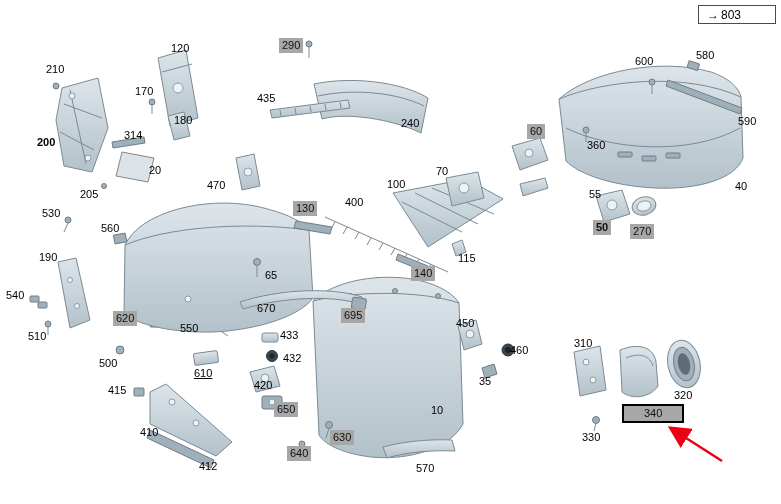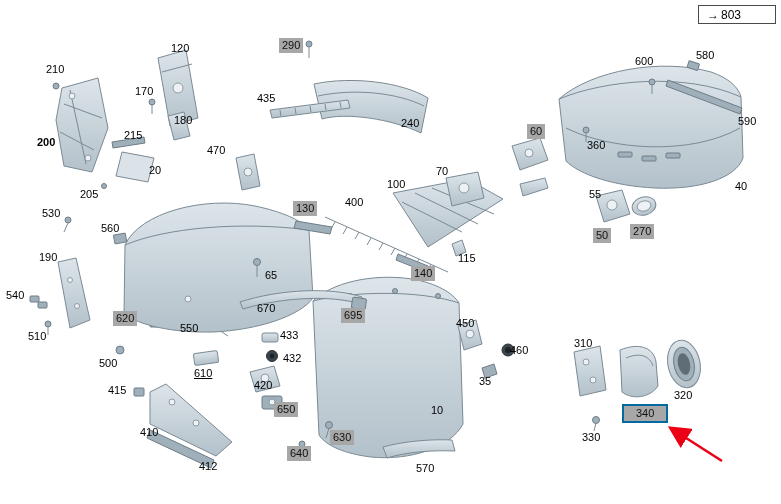--- a/index.html
+++ b/index.html
@@ -22,22 +22,22 @@
     position:absolute;
     font-size:11px;line-height:1;color:#000;
     white-space:nowrap;cursor:pointer;
   }
   .part-label.badge{
     background:#a7a7a7;color:#111;
     padding:2px 3px;
   }
   .part-label.highlight{
     background:#a7a7a7;color:#111;
-    padding:2px 12px;
-    border:2px solid #0369a1;
+    padding:2px 20px;
+    border:2px solid #000000;
   }
   .ref-box{
     position:absolute;right:5px;top:5px;
     width:78px;height:19px;
     border:1px solid #4a4a4a;
     background:#ffffff;
     display:flex;align-items:center;
     padding-left:8px;box-sizing:border-box;
     font-size:12px;color:#000;cursor:pointer;
   }
@@ -294,23 +294,23 @@
       <line x1="722" y1="461" x2="672" y2="429" stroke="#ec0016" stroke-width="2.5" marker-end="url(#redhead)"></line>
     </g>
   </svg>
 
   <div class="labels-layer">
       <span class="part-label plain" style="left: 46px; top: 64px;">210</span>
       <span class="part-label plain" style="left: 171px; top: 43px;">120</span>
       <span class="part-label plain" style="left: 135px; top: 86px;">170</span>
       <span class="part-label plain" style="left: 174px; top: 115px;">180</span>
       <span class="part-label plain" style="left: 37px; top: 137px; font-weight: bold;">200</span>
-      <span class="part-label plain" style="left: 124px; top: 130px;">215</span>
+      <span class="part-label plain" style="left: 124px; top: 130px;">314</span>
       <span class="part-label plain" style="left: 149px; top: 165px;">20</span>
-      <span class="part-label plain" style="left: 207px; top: 145px;">470</span>
+      <span class="part-label plain" style="left: 207px; top: 180px;">470</span>
       <span class="part-label plain" style="left: 80px; top: 189px;">205</span>
       <span class="part-label plain" style="left: 42px; top: 208px;">530</span>
       <span class="part-label plain" style="left: 101px; top: 223px;">560</span>
       <span class="part-label plain" style="left: 39px; top: 252px;">190</span>
       <span class="part-label plain" style="left: 6px; top: 290px;">540</span>
       <span class="part-label plain" style="left: 28px; top: 331px;">510</span>
       <span class="part-label plain" style="left: 99px; top: 358px;">500</span>
       <span class="part-label plain" style="left: 108px; top: 385px;">415</span>
       <span class="part-label plain" style="left: 140px; top: 427px;">410</span>
       <span class="part-label plain" style="left: 199px; top: 461px;">412</span>
@@ -338,21 +338,21 @@
       <span class="part-label plain" style="left: 479px; top: 376px;">35</span>
       <span class="part-label plain" style="left: 574px; top: 338px;">310</span>
       <span class="part-label plain" style="left: 674px; top: 390px;">320</span>
       <span class="part-label plain" style="left: 582px; top: 432px;">330</span>
       <span class="part-label plain" style="left: 431px; top: 405px;">10</span>
       <span class="part-label plain" style="left: 416px; top: 463px;">570</span>
       <span class="part-label badge" style="left: 279px; top: 38px;">290</span>
       <span class="part-label badge" style="left: 527px; top: 124px;">60</span>
       <span class="part-label badge" style="left: 293px; top: 201px;">130</span>
       <span class="part-label badge" style="left: 411px; top: 266px;">140</span>
-      <span class="part-label badge" style="left: 593px; top: 228px;">50</span>
+      <span class="part-label badge" style="left: 593px; top: 220px; font-weight: bold;">50</span>
       <span class="part-label badge" style="left: 630px; top: 224px;">270</span>
       <span class="part-label badge" style="left: 113px; top: 311px;">620</span>
       <span class="part-label badge" style="left: 341px; top: 308px;">695</span>
       <span class="part-label badge" style="left: 274px; top: 402px;">650</span>
       <span class="part-label badge" style="left: 330px; top: 430px;">630</span>
       <span class="part-label badge" style="left: 287px; top: 446px;">640</span>
       <span class="part-label highlight" style="left: 622px; top: 404px;">340</span>
     </div>
 
   <div class="ref-box">

